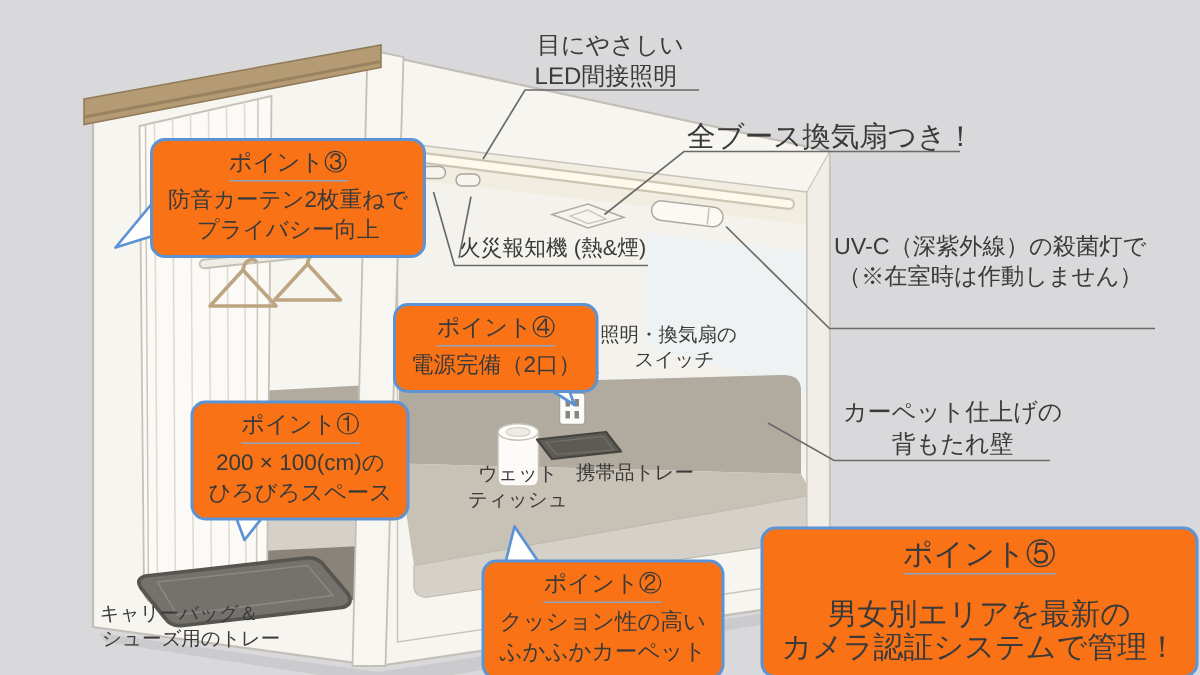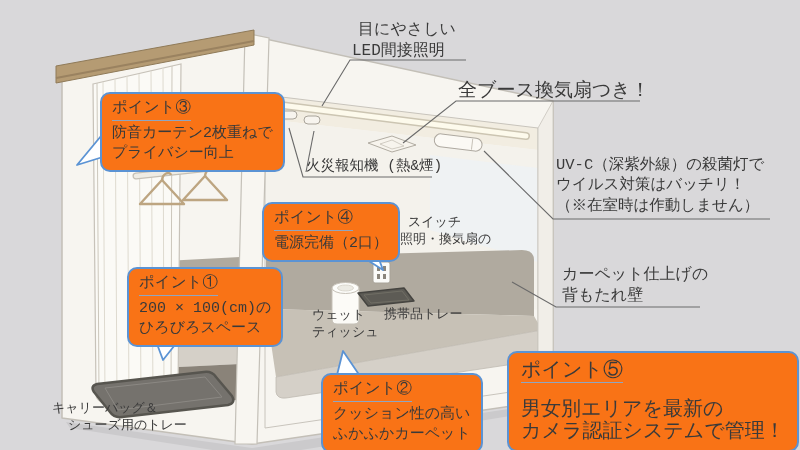--- a/index.html
+++ b/index.html
@@ -1,20 +1,21 @@
 <!DOCTYPE html>
 <html style="--background: #d9d8da; --accent-blue: #5b93d4; --title-underline: #8fa6c2; --text-dark: #3a3a3a; --booth-white: #f7f5f0; --carpet-gray: #c7c1b6; --backrest-gray: #b0aa9f; --wood-brown: #b59b73; --tray-dark: #75726d;"><head>
 <meta charset="utf-8">
 <style>
   html,body{margin:0;padding:0;background:#d9d8da;}
   .stage{
     position:relative;width:800px;height:450px;overflow:hidden;
     background:var(--background,#d9d8da);
-    font-family:Liberation Mono, monospace;
+    font-family:Liberation Sans, sans-serif;
     color:var(--text-dark,#3a3a3a);
+    text-align:center;
   }
   .stage svg{position:absolute;left:0;top:0;}
   .plabel{position:absolute;white-space:nowrap;line-height:1.32;}
   .plabel .ln{display:block;}
   .ind6{padding-left:6px;}
   .ind8{padding-left:8px;}
   .ind16{padding-left:16px;}
   .callout{
     position:absolute;background:#f97316;
     border:2px solid var(--accent-blue,#5b93d4);
@@ -155,27 +156,26 @@
   <div class="plabel" style="left:458px;top:79px;font-size:19px">
     <span class="ln">全ブース換気扇つき！</span>
   </div>
 
   <div class="plabel" style="left:306px;top:157px;font-size:14.5px">
     <span class="ln">火災報知機 (熱&amp;煙)</span>
   </div>
 
   <div class="plabel" style="left:556px;top:155px;font-size:15.5px">
     <span class="ln">UV-C（深紫外線）の殺菌灯で</span>
-    <span class="ln">ウイルス対策はバッチリ！</span>
     <span class="ln">（※在室時は作動しません）</span>
   </div>
 
   <div class="plabel" style="left:400px;top:214px;font-size:13px">
+    <span class="ln">照明・換気扇の</span>
     <span class="ln ind8">スイッチ</span>
-    <span class="ln">照明・換気扇の</span>
   </div>
 
   <div class="plabel" style="left:312px;top:307px;font-size:13px">
     <span class="ln">ウェット</span>
     <span class="ln">ティッシュ</span>
   </div>
 
   <div class="plabel" style="left:384px;top:306px;font-size:13px">
     <span class="ln">携帯品トレー</span>
   </div>

